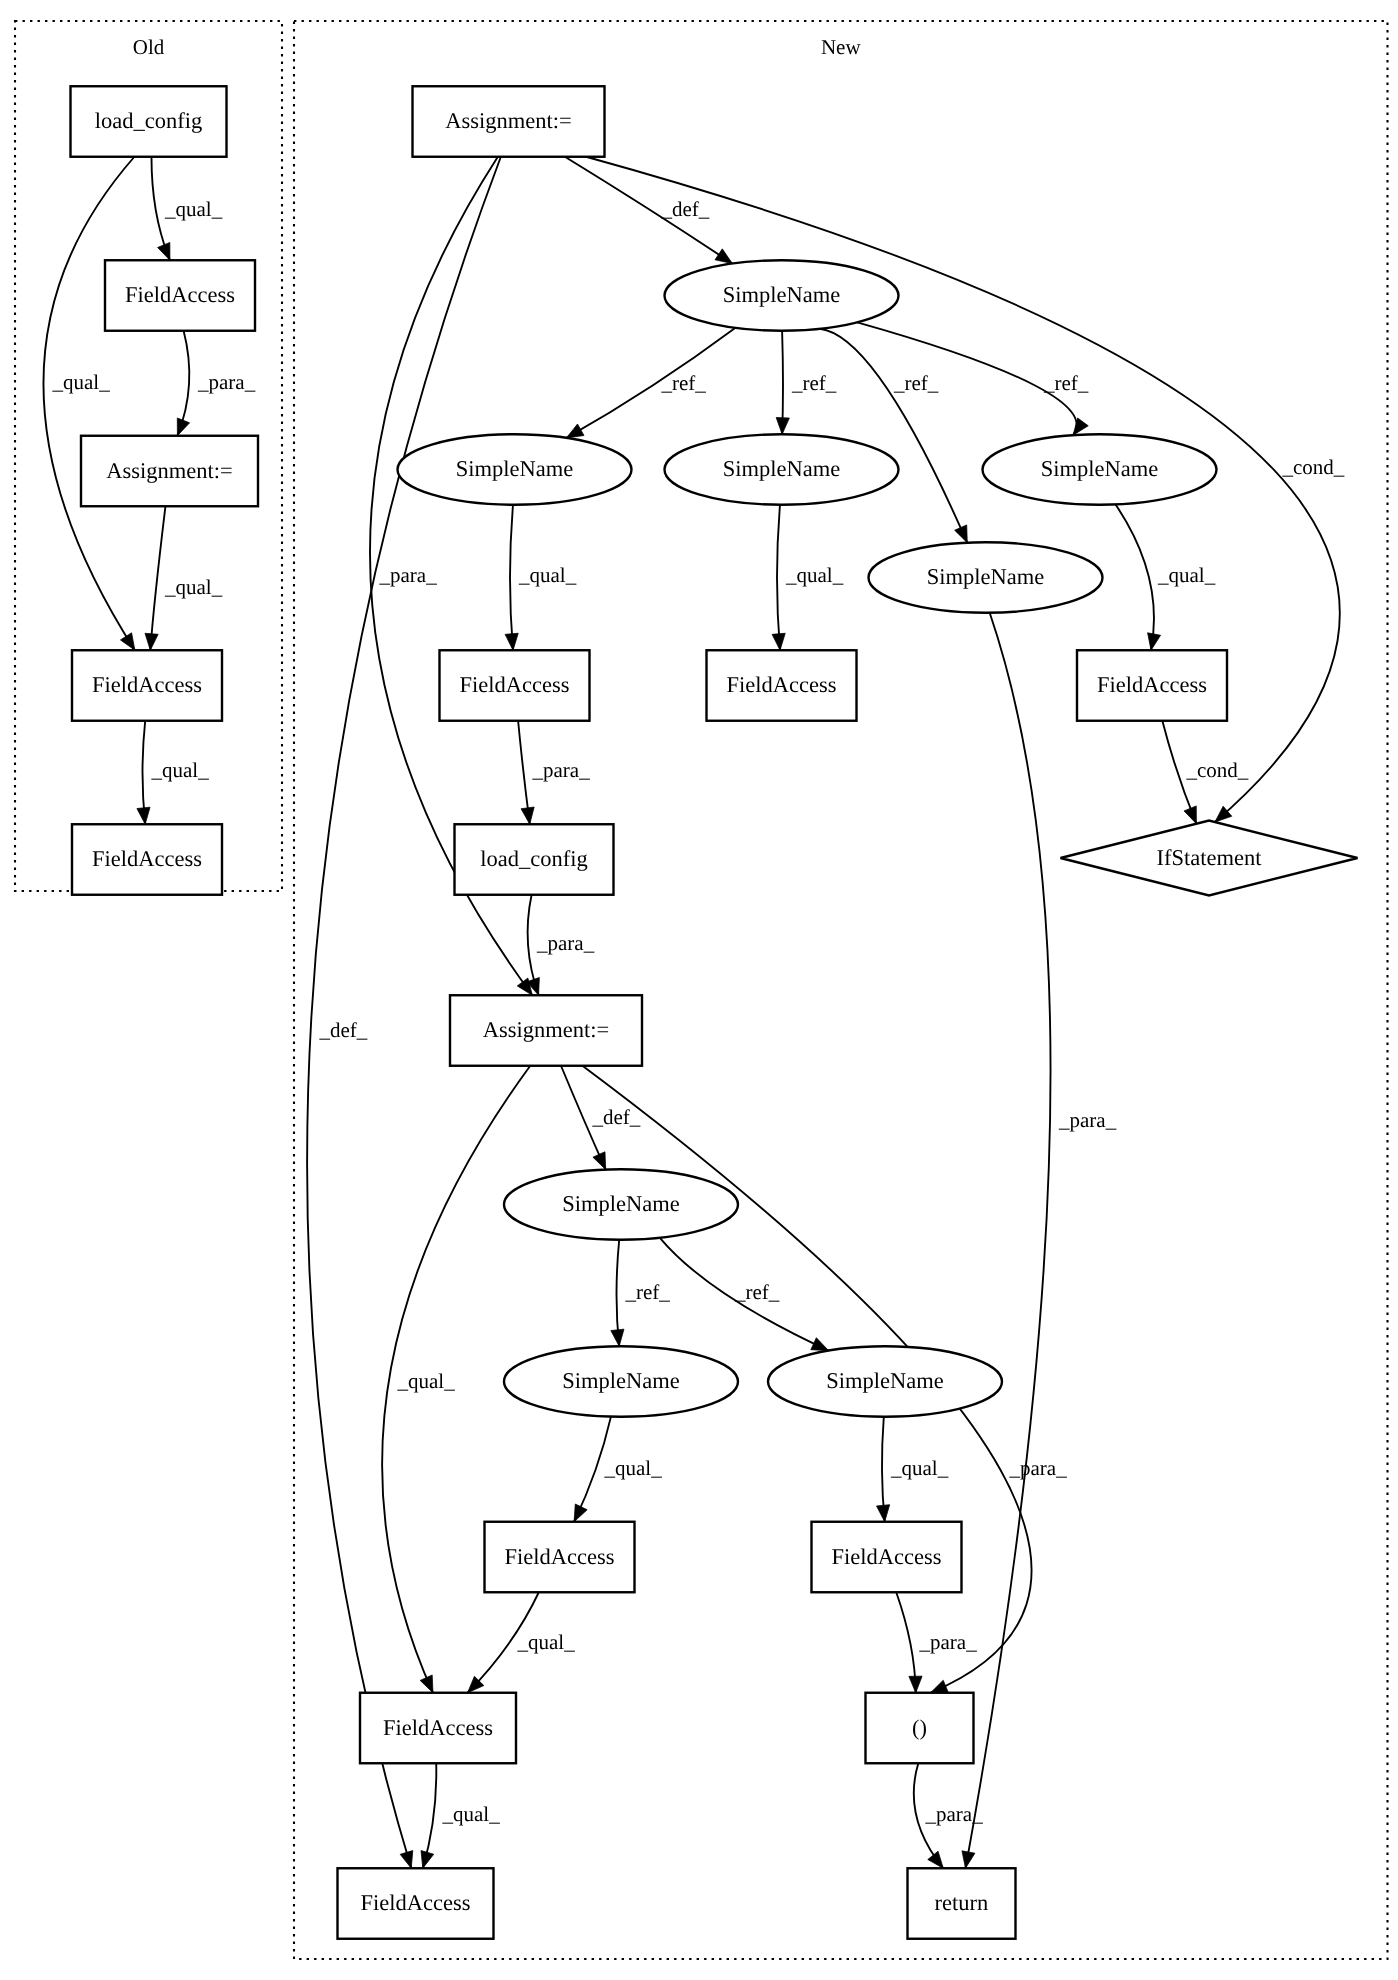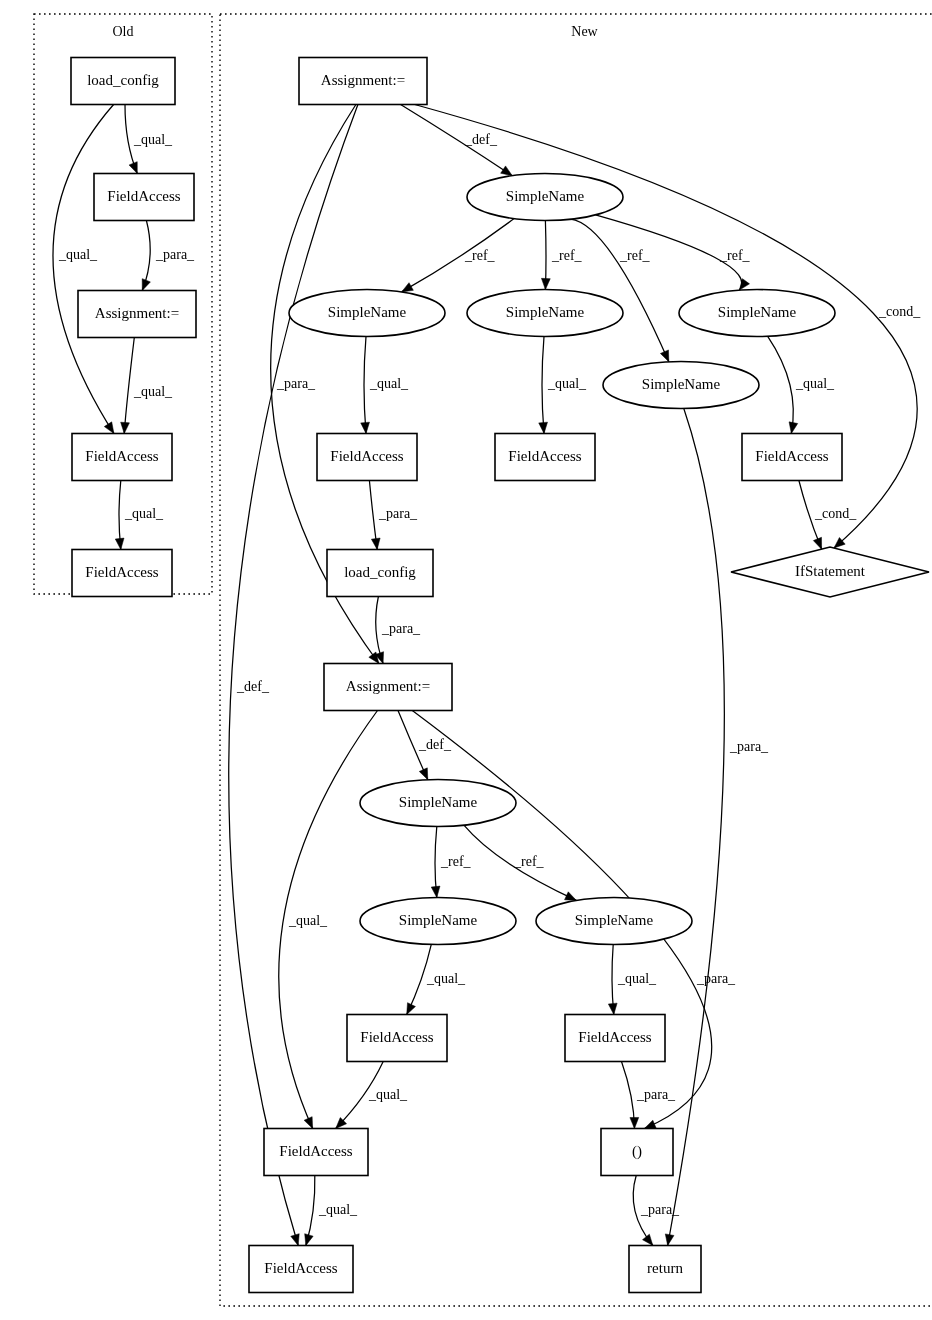--- a/index.html
+++ b/index.html
@@ -1,18 +1,18 @@
 <!DOCTYPE html>
 <html><head>
 <meta charset="utf-8">
 <style>
   html,body{margin:0;padding:0;background:#ffffff;}
   body{width:932px;height:1320px;overflow:hidden;
        font-family:"Liberation Serif","DejaVu Serif",serif;}
-  #canvas{position:relative;width:748px;height:1320px;margin-left:24px;}
+  #canvas{position:relative;width:748px;height:1320px;}
   svg{display:block;}
   .node-shape{fill:#ffffff;stroke:#000000;stroke-width:1.6;}
   .node-label{font-family:"Liberation Serif","DejaVu Serif",serif;
               font-size:15px;fill:#000000;text-anchor:middle;dominant-baseline:middle;}
   .cluster-box{fill:none;stroke:#000000;stroke-width:1.4;stroke-dasharray:1.6 3.4;}
   .cluster-title{font-family:"Liberation Serif","DejaVu Serif",serif;
                  font-size:14px;fill:#000000;text-anchor:middle;}
   .edge-path{fill:none;stroke:#000000;stroke-width:1.25;}
   .edge-label{font-family:"Liberation Serif","DejaVu Serif",serif;
               font-size:14px;fill:#000000;text-anchor:start;dominant-baseline:middle;}

